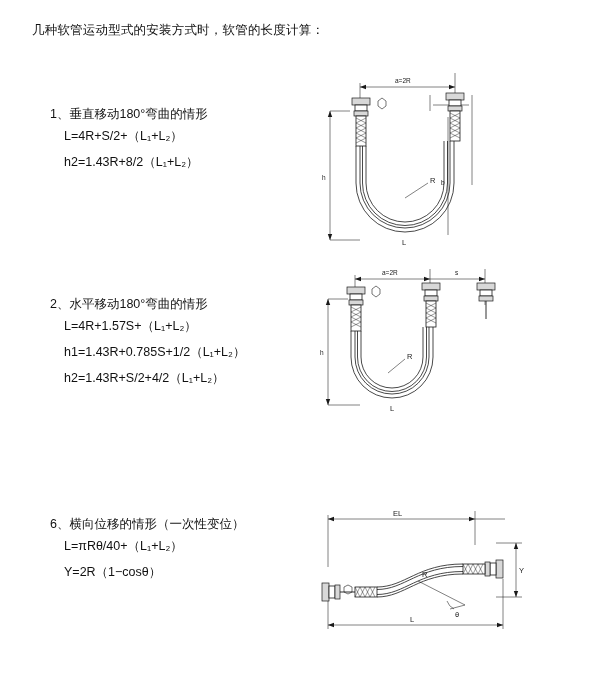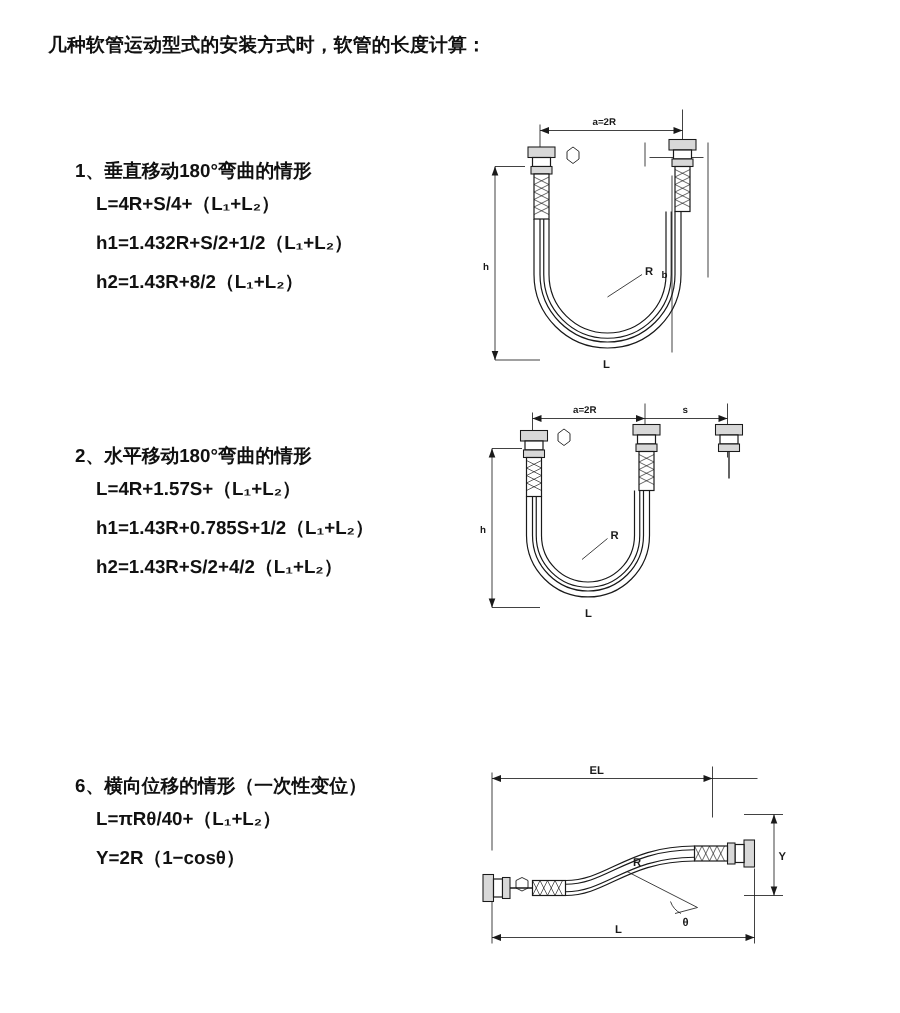--- a/index.html
+++ b/index.html
@@ -12,21 +12,20 @@
     height: 675px;
     position: relative;
     font-family: "Liberation Sans", sans-serif;
     color: #1a1a1a;
     overflow: hidden;
   }
   .page {
     position: relative;
     width: 499px;
     height: 675px;
-    font-weight: bold;
   }
   .heading {
     position: absolute;
     left: 32px;
     top: 22px;
     font-size: 12.5px;
     letter-spacing: 0.2px;
     color: #111;
     white-space: nowrap;
   }
@@ -85,22 +84,21 @@
 </head>
 <body>
 
 <div class="page">
 
   <div class="heading">几种软管运动型式的安装方式时，软管的长度计算：</div>
 
   <div class="case case-1">
     <div class="text-block">
       <div class="case-title">1、垂直移动180°弯曲的情形</div>
-      <div class="formula">L=4R+S/4+（L₁+L₂）</div>
-      <div class="formula">h1=1.432R+S/2+1/2（L₁+L₂）</div>
+      <div class="formula">L=4R+S/2+（L₁+L₂）</div>
       <div class="formula">h2=1.43R+8/2（L₁+L₂）</div>
     </div>
 
     <div class="fig">
       <svg width="290" height="210" viewBox="0 0 290 210">
 
         <line class="dim" x1="60" y1="18" x2="60" y2="52"></line>
         <line class="dim" x1="155" y1="8" x2="155" y2="48"></line>
         <line class="dim" x1="60" y1="22" x2="155" y2="22"></line>
         <polygon points="60,22 66,19.7 66,24.3" fill="#1a1a1a"></polygon>

